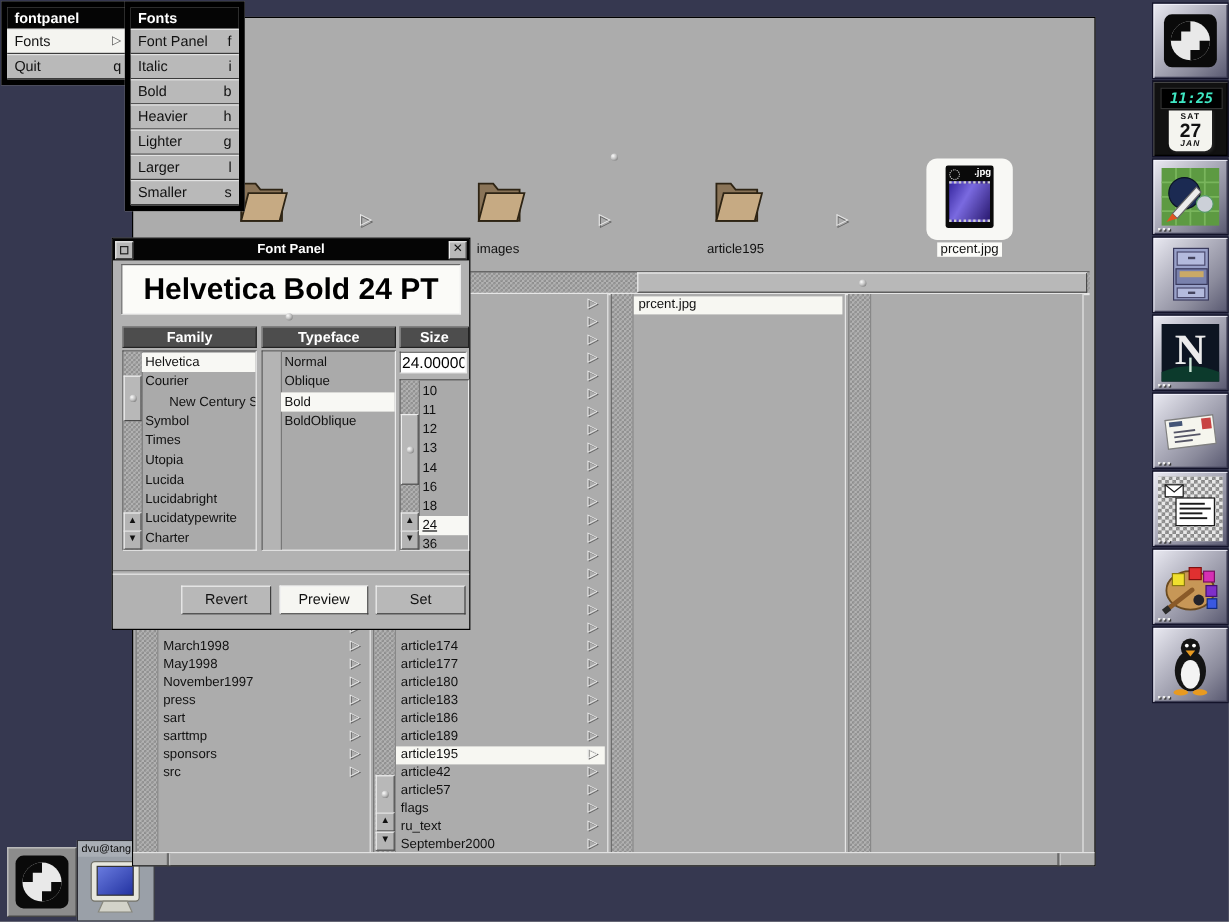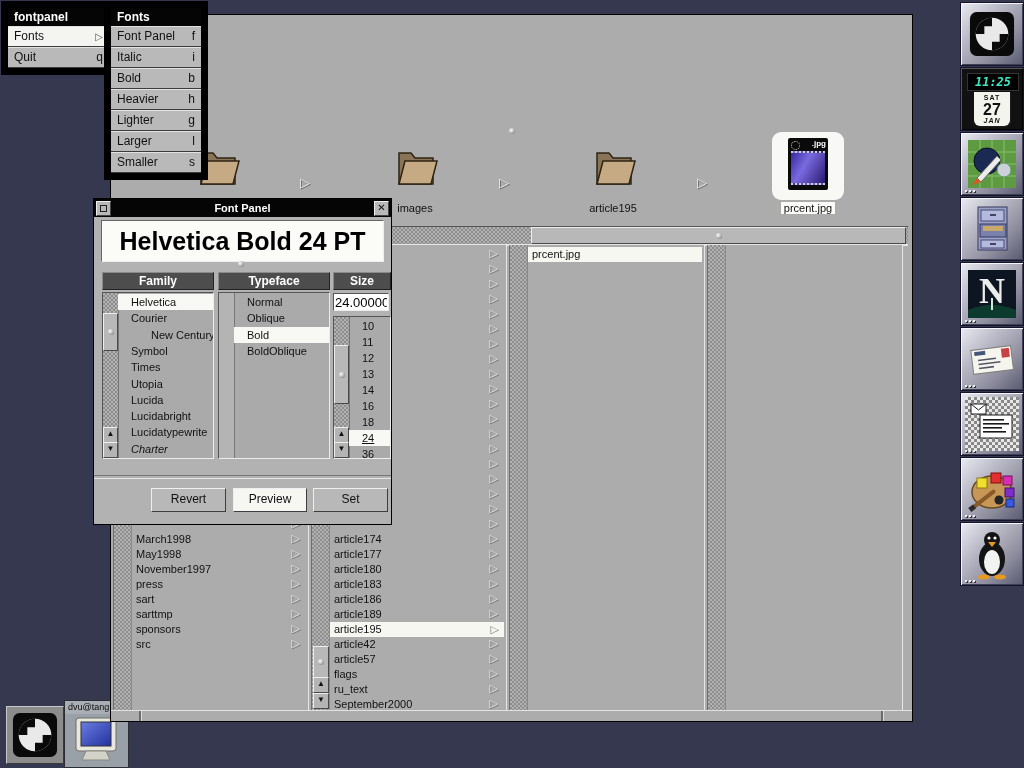--- a/index.html
+++ b/index.html
@@ -12,21 +12,21 @@
                      linear-gradient(45deg,#8d8d8d 25%,transparent 25%,transparent 75%,#8d8d8d 75%);
     background-size:4px 4px;background-position:0 0,2px 2px}
   .dimple{width:6px;height:6px;border-radius:50%;
     background:radial-gradient(circle at 32% 32%,#fafafa 0%,#c2c2c2 45%,#5e5e5e 100%)}
   .knob{background:#b8b8b8;border:1px solid;border-color:#eee #4a4a4a #4a4a4a #eee;
         display:flex;align-items:center;justify-content:center}
   .sbtn{background:#b4b4b4;border:1px solid;border-color:#eee #4a4a4a #4a4a4a #eee;
         color:#111;font-size:8px;line-height:12px;text-align:center}
   .tri{color:#ededed;text-shadow:1px 1px 0 #606060;font-size:11px;line-height:11px}
   
-  .menu{position:absolute;border:7px solid #000000;background:#ffffff;z-index:40}
+  .menu{position:absolute;border:5px solid #000000;background:#ffffff;z-index:40}
   .menu-title{height:18px;line-height:18px;background:#050505;color:#fff;
               font-weight:bold;font-size:12px;padding-left:6px}
   .menu-item{height:19px;line-height:19px;display:flex;justify-content:space-between;
              padding:0 6px;font-size:12px;color:#111;background:#b9b9b9;
              border-top:1px solid #e2e2e2;border-bottom:1px solid #3c3c3c}
   .menu-item.hl{background:#f4f4f0}
   
   #fsviewer{left:110px;top:14px;width:801px;height:706px;background:#acacac;
             border:1px solid #000;z-index:10}
   .titlebar{position:absolute;left:0;top:0;right:0;height:20px;background:#0c0c0c;
@@ -61,21 +61,21 @@
   .fp-preview{position:absolute;left:7px;top:21px;width:281px;height:40px;background:#fbfbf8;
               border:1px solid;border-color:#666 #eee #eee #666;display:flex;
               align-items:center;justify-content:center;font-size:25px;font-weight:bold;
               color:#000;white-space:nowrap;overflow:hidden}
   .fp-header{position:absolute;top:73px;height:16px;line-height:16px;background:#4d4d4d;
              color:#fff;font-size:12px;font-weight:bold;text-align:center;
              border:1px solid;border-color:#8a8a8a #222 #222 #8a8a8a}
   .fp-list{position:absolute;background:#aaa;border:1px solid;border-color:#555 #ececec #ececec #555}
   .fp-rows{position:absolute;left:15px;top:0;right:0;bottom:0;overflow:hidden}
   .fp-row{position:absolute;left:0;right:0;height:16px;line-height:16px;font-size:11px;
-          color:#111;padding-left:13px;white-space:nowrap;overflow:hidden}
+          color:#111;padding-left:3px;white-space:nowrap;overflow:hidden}
   .fp-row.sel{background:#f8f8f4}
   .fp-scroll{position:absolute;left:0;top:0;width:15px;bottom:0;border-right:1px solid #777}
   .fp-sizefield{position:absolute;left:239px;top:94px;width:52px;height:14px;background:#fff;
         border:1px solid;border-color:#555 #ececec #ececec #555;font-size:13px;
         font-family:"Liberation Sans",sans-serif;padding:1px 1px;color:#000}
   .fp-divider{position:absolute;left:0;top:276px;right:0;height:2px;
               border-top:1px solid #777;border-bottom:1px solid #e8e8e8}
   .fp-btn{position:absolute;top:289px;height:22px;background:#b8b8b8;
           border:1px solid;border-color:#efefef #3e3e3e #3e3e3e #efefef;
           font-size:12px;color:#111;text-align:center;line-height:20px}
@@ -349,21 +349,21 @@
         <div class="fp-rows">
           <div class="fp-row sel" style="top: 1px;"><span>Helvetica</span></div>
           <div class="fp-row" style="top: 17.3px;"><span>Courier</span></div>
           <div class="fp-row" style="top: 33.6px; margin-left: 20px;"><span>New Century Sc</span></div>
           <div class="fp-row" style="top: 49.9px;"><span>Symbol</span></div>
           <div class="fp-row" style="top: 66.2px;"><span>Times</span></div>
           <div class="fp-row" style="top: 82.5px;"><span>Utopia</span></div>
           <div class="fp-row" style="top: 98.8px;"><span>Lucida</span></div>
           <div class="fp-row" style="top: 115.1px;"><span>Lucidabright</span></div>
           <div class="fp-row" style="top: 131.4px;"><span>Lucidatypewrite</span></div>
-          <div class="fp-row" style="top: 147.7px; font-style: italic;"><span>Charter</span></div>
+          <div class="fp-row" style="top: 147.7px;"><span>Charter</span></div>
         </div>
       </div>
     <div class="fp-list" id="typeface-list" style="left:124px;top:93px;width:110px;height:165px">
         <div class="fp-scroll" style="background: rgb(180, 180, 180);"></div>
         <div class="fp-rows">
           <div class="fp-row" style="top: 1px;"><span>Normal</span></div>
           <div class="fp-row" style="top: 17.3px;"><span>Oblique</span></div>
           <div class="fp-row sel" style="top: 33.6px;"><span>Bold</span></div>
           <div class="fp-row" style="top: 49.9px;"><span>BoldOblique</span></div>
         </div>

